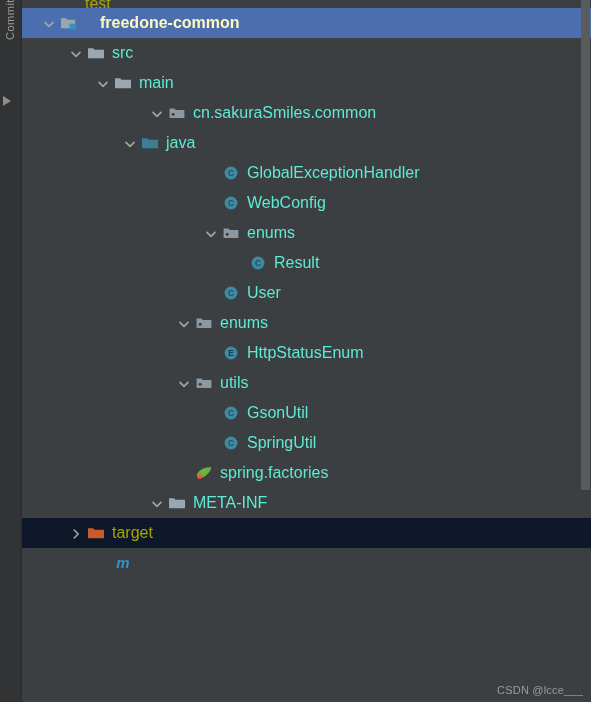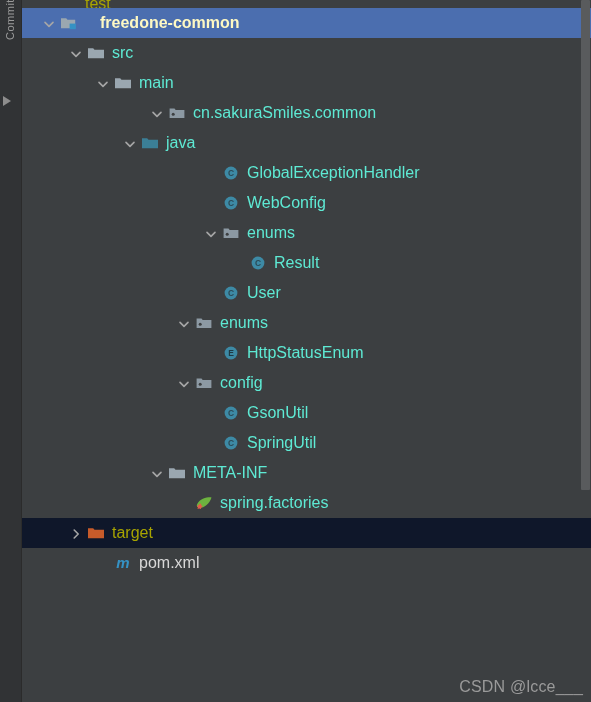--- a/index.html
+++ b/index.html
@@ -133,21 +133,21 @@
     background: #595b5d;
     border-radius: 1px;
   }
 
   
   .watermark {
     position: absolute;
     right: 8px;
     bottom: 6px;
     color: #9a9a9a;
-    font-size: 16px;
+    font-size: 11px;
     letter-spacing: 0.2px;
   }
 </style>
 </head>
 <body>
 
 <div id="app">
 
   <div class="tool-strip">
     <div class="tool-strip-label">Commit</div>
@@ -329,21 +329,21 @@
             <svg width="14" height="14" viewBox="0 0 14 14">
               <path d="M3 5.4L7 9.4 11 5.4" stroke="#a6a6a6" stroke-width="1.6" fill="none" stroke-linecap="round" stroke-linejoin="round"></path>
             </svg>
           </span>
           <span class="ic">
             <svg width="18" height="16" viewBox="0 0 18 16">
               <path d="M1.6 3.6h4.9l1.2 1.5h8.7v8H1.6z" fill="#8c99a3"></path>
               <circle cx="5.2" cy="9.2" r="1.5" fill="#3c3f41"></circle>
             </svg>
           </span>
-          <span class="lbl">config</span>
+          <span class="lbl">utils</span>
         </div>
         <div class="row">
           <span class="indent" style="width: 180px;"></span>
           <span class="chev"></span>
           <span class="ic">
             <svg width="18" height="16" viewBox="0 0 18 16">
               <circle cx="9" cy="8" r="6.4" fill="#3d8aa5"></circle>
               <text x="9" y="11.4" font-family="Liberation Sans, sans-serif" font-size="8.5" font-weight="bold" fill="#2b4a56" text-anchor="middle">C</text>
             </svg>
           </span>
@@ -352,46 +352,46 @@
         <div class="row">
           <span class="indent" style="width: 180px;"></span>
           <span class="chev"></span>
           <span class="ic">
             <svg width="18" height="16" viewBox="0 0 18 16">
               <circle cx="9" cy="8" r="6.4" fill="#3d8aa5"></circle>
               <text x="9" y="11.4" font-family="Liberation Sans, sans-serif" font-size="8.5" font-weight="bold" fill="#2b4a56" text-anchor="middle">C</text>
             </svg>
           </span>
           <span class="lbl">SpringUtil</span>
-        </div>
-        <div class="row">
-          <span class="indent" style="width: 126px;"></span>
-          <span class="chev">
-            <svg width="14" height="14" viewBox="0 0 14 14">
-              <path d="M3 5.4L7 9.4 11 5.4" stroke="#a6a6a6" stroke-width="1.6" fill="none" stroke-linecap="round" stroke-linejoin="round"></path>
-            </svg>
-          </span>
-          <span class="ic">
-            <svg width="18" height="16" viewBox="0 0 18 16">
-              <path d="M1 3.2h5.2l1.3 1.6H17v8.4H1z" fill="#9aa7b0"></path>
-            </svg>
-          </span>
-          <span class="lbl">META-INF</span>
         </div>
         <div class="row">
           <span class="indent" style="width: 153px;"></span>
           <span class="chev"></span>
           <span class="ic">
             <svg width="18" height="16" viewBox="0 0 18 16">
               <path d="M16.5 2.5C14 1.8 4.5 3.2 2 9.6c-.7 1.8.4 3.2 2.2 3.3 4.6.3 10.4-4 12.3-10.4z" fill="#6db33f"></path>
               <path d="M4.2 9.2l1.7-.6.5 1.8 1.6.9-1.6.9-.5 1.8-1.7-.6-1.7.6.5-1.8-1.1-.9 1.1-.9z" fill="#e05c4a"></path>
             </svg>
           </span>
           <span class="lbl">spring.factories</span>
         </div>
+        <div class="row">
+          <span class="indent" style="width: 126px;"></span>
+          <span class="chev">
+            <svg width="14" height="14" viewBox="0 0 14 14">
+              <path d="M3 5.4L7 9.4 11 5.4" stroke="#a6a6a6" stroke-width="1.6" fill="none" stroke-linecap="round" stroke-linejoin="round"></path>
+            </svg>
+          </span>
+          <span class="ic">
+            <svg width="18" height="16" viewBox="0 0 18 16">
+              <path d="M1 3.2h5.2l1.3 1.6H17v8.4H1z" fill="#9aa7b0"></path>
+            </svg>
+          </span>
+          <span class="lbl">META-INF</span>
+        </div>
         <div class="row excluded-hl">
           <span class="indent" style="width: 45px;"></span>
           <span class="chev">
             <svg width="14" height="14" viewBox="0 0 14 14">
               <path d="M5.2 3L9.2 7 5.2 11" stroke="#a6a6a6" stroke-width="1.6" fill="none" stroke-linecap="round" stroke-linejoin="round"></path>
             </svg>
           </span>
           <span class="ic">
             <svg width="18" height="16" viewBox="0 0 18 16">
               <path d="M1 3.2h5.2l1.3 1.6H17v8.4H1z" fill="#c75b2a"></path>
@@ -400,21 +400,20 @@
           <span class="lbl olive">target</span>
         </div>
         <div class="row">
           <span class="indent" style="width: 72px;"></span>
           <span class="chev"></span>
           <span class="ic">
             <svg width="18" height="16" viewBox="0 0 18 16">
               <text x="9" y="13" font-family="Liberation Sans, sans-serif" font-size="15" font-style="italic" font-weight="bold" fill="#3592c4" text-anchor="middle">m</text>
             </svg>
           </span>
-          <span class="lbl white">pom.xml</span>
         </div>
       </div>
   </div>
 
   <div class="scroll-track">
     <div class="scroll-thumb" id="scroll-thumb" style="top: 0px; height: 490px;"></div>
   </div>
 
   <div class="watermark">CSDN @lcce___</div>
 

